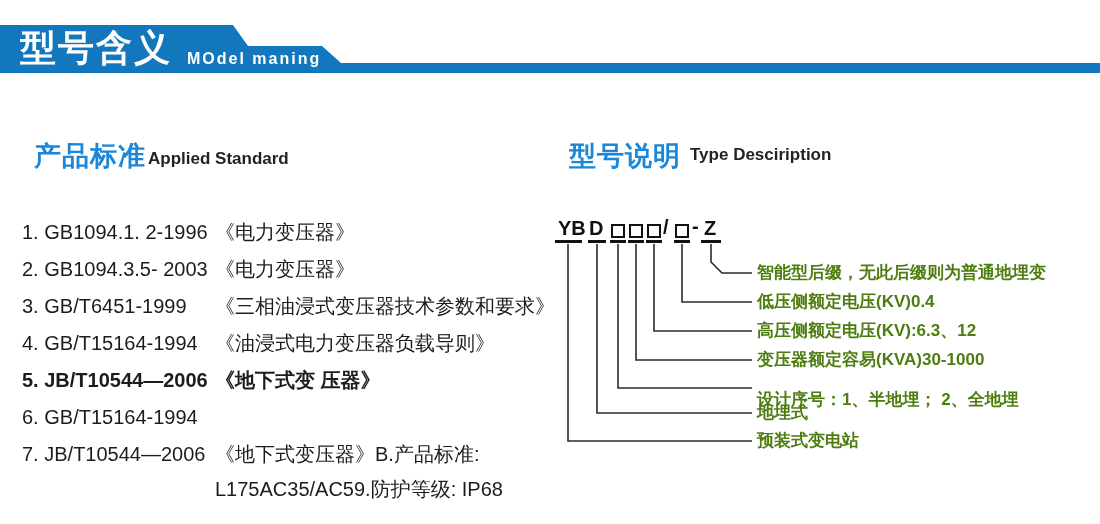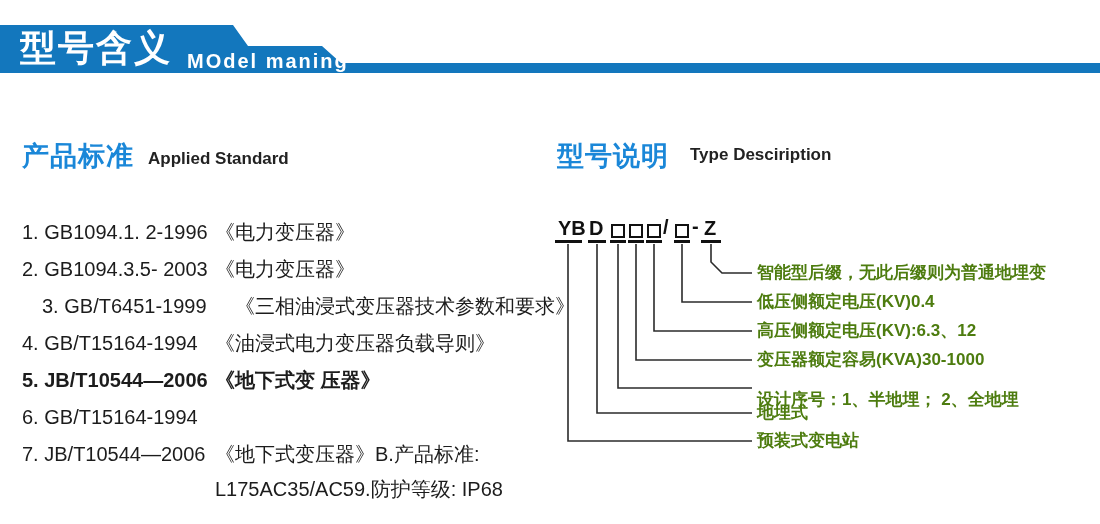--- a/index.html
+++ b/index.html
@@ -9,26 +9,26 @@
     -webkit-font-smoothing:antialiased;
   }
   .abs{position:absolute;}
   
   #header-shape{position:absolute;top:0;left:0;pointer-events:none;}
   .header-title{
     left:20px;top:28px;color:#ffffff;font-size:36px;font-weight:bold;
     letter-spacing:2px;line-height:40px;
   }
   .header-subtitle{
-    left:187px;top:50px;color:#ffffff;font-size:20px;font-weight:600;
+    left:187px;top:50px;color:#ffffff;font-size:16px;font-weight:600;
     letter-spacing:2px;
   }
   
   .section-title-cn{
-    color:#1a87d8;font-size:27px;font-weight:bold;letter-spacing:1px;
+    color:#1a87d8;font-size:27px;font-weight:bold;letter-spacing:1px;margin-left:12px;
   }
   .section-title-en{
     color:#222222;font-size:17px;font-weight:600;
   }
   
   .std-row{position:absolute;left:22px;width:540px;display:flex;
     font-size:20px;color:#1c1c1c;line-height:24px;white-space:nowrap;}
   .std-code{width:193px;flex:0 0 193px;}
   .std-name{flex:1;}
   
@@ -63,21 +63,21 @@
 
 <div>
   <div class="std-row" style="top:220px;">
     <span class="std-code">1. GB1094.1. 2-1996</span>
     <span class="std-name">《电力变压器》</span>
   </div>
   <div class="std-row" style="top:257px;">
     <span class="std-code">2. GB1094.3.5- 2003</span>
     <span class="std-name">《电力变压器》</span>
   </div>
-  <div class="std-row" style="top:294px;margin-left:20px;">
+  <div class="std-row" style="top:294px;">
     <span class="std-code">3. GB/T6451-1999</span>
     <span class="std-name">《三相油浸式变压器技术参数和要求》</span>
   </div>
   <div class="std-row" style="top:331px;">
     <span class="std-code">4. GB/T15164-1994</span>
     <span class="std-name">《油浸式电力变压器负载导则》</span>
   </div>
   <div class="std-row" style="top:368px;font-weight:bold;">
     <span class="std-code">5. JB/T10544—2006</span>
     <span class="std-name">《地下式变 压器》</span>

